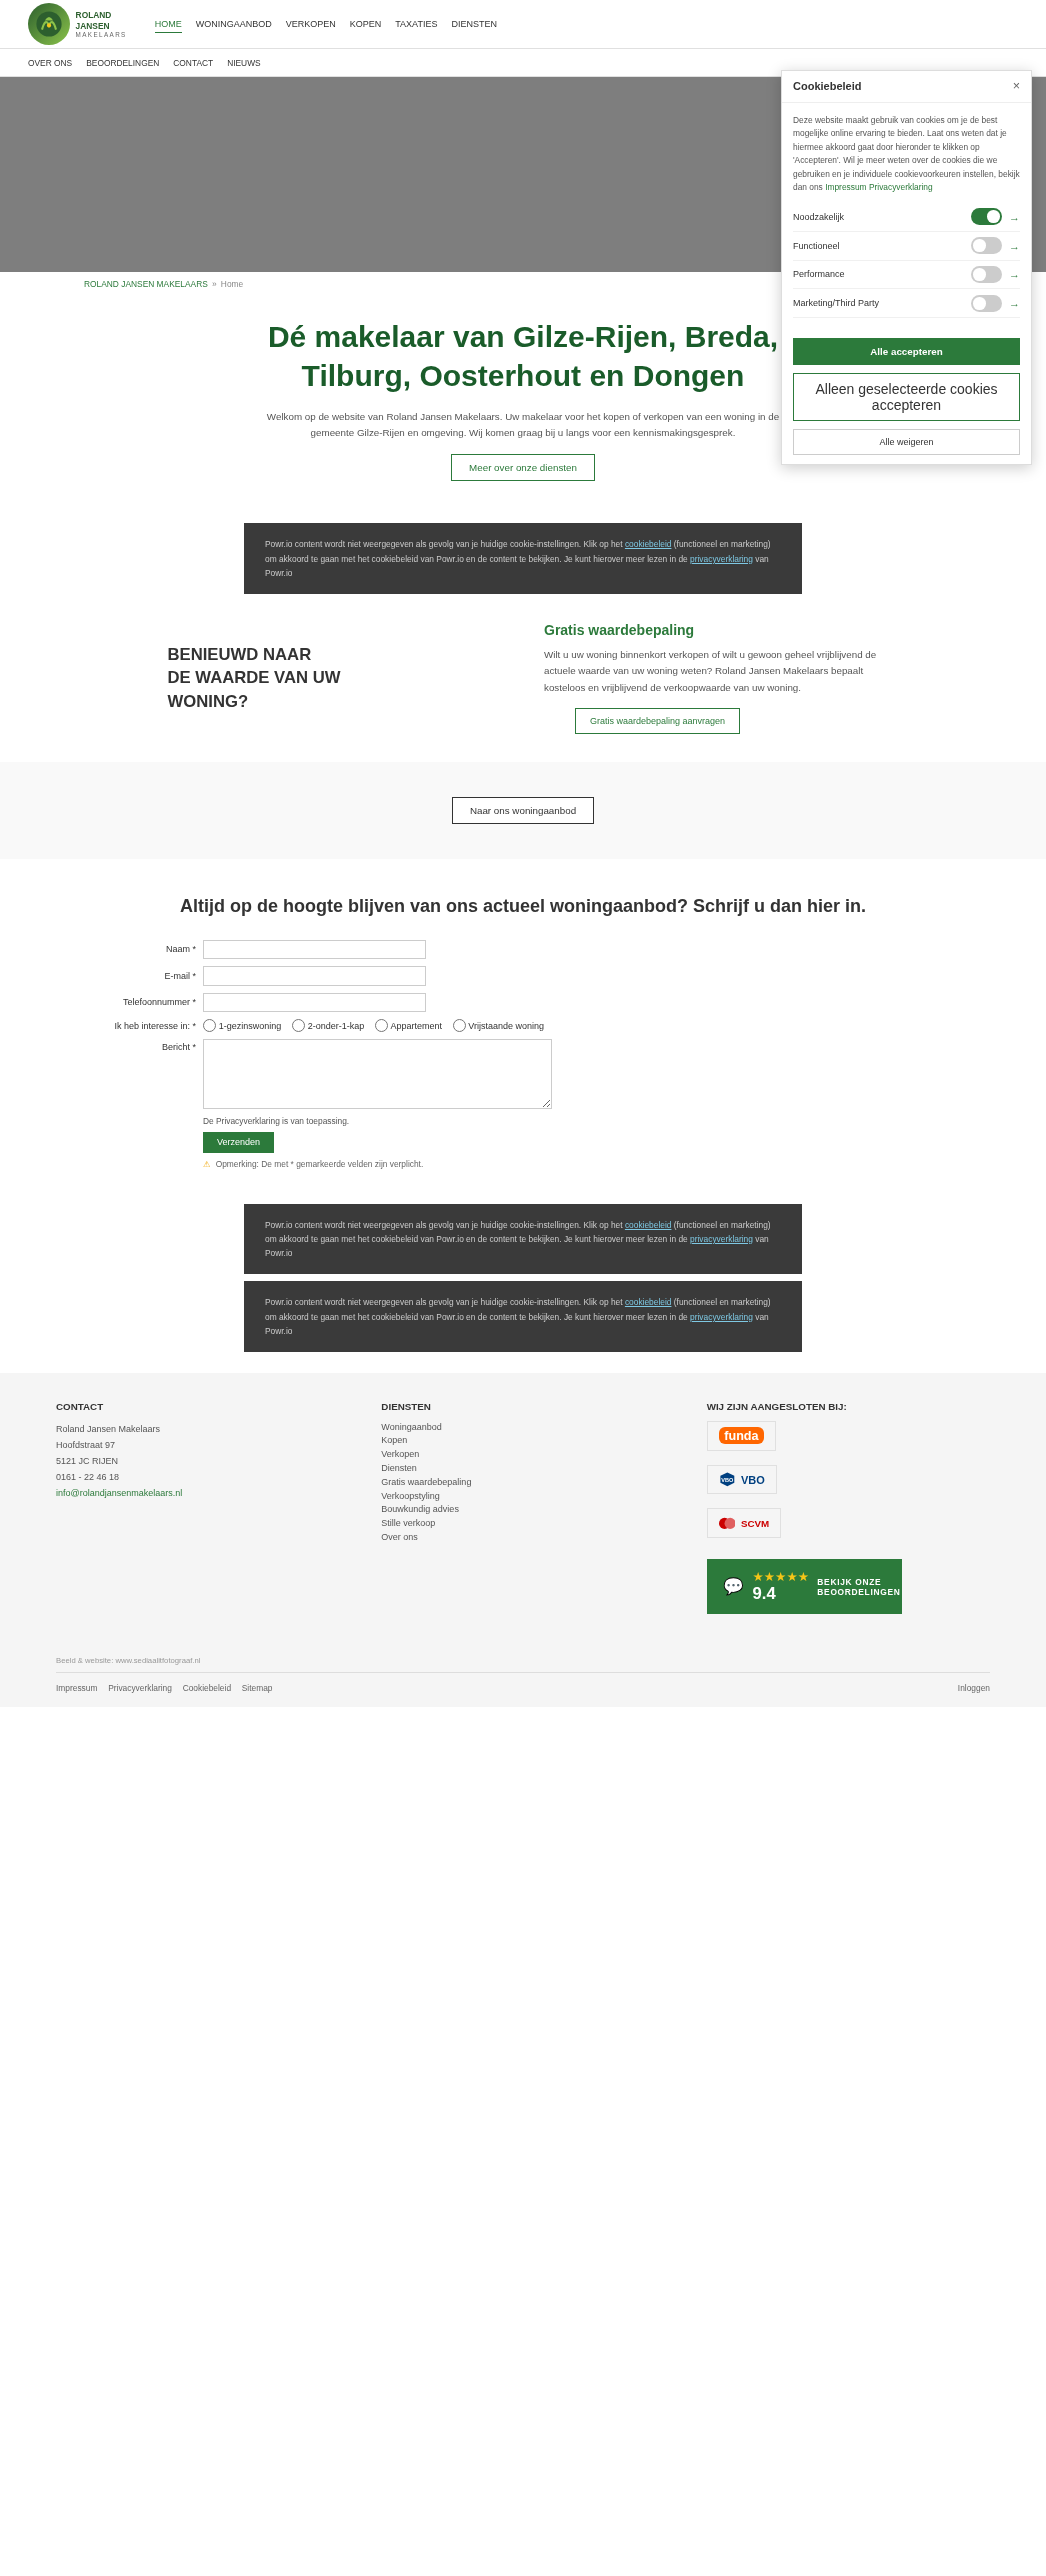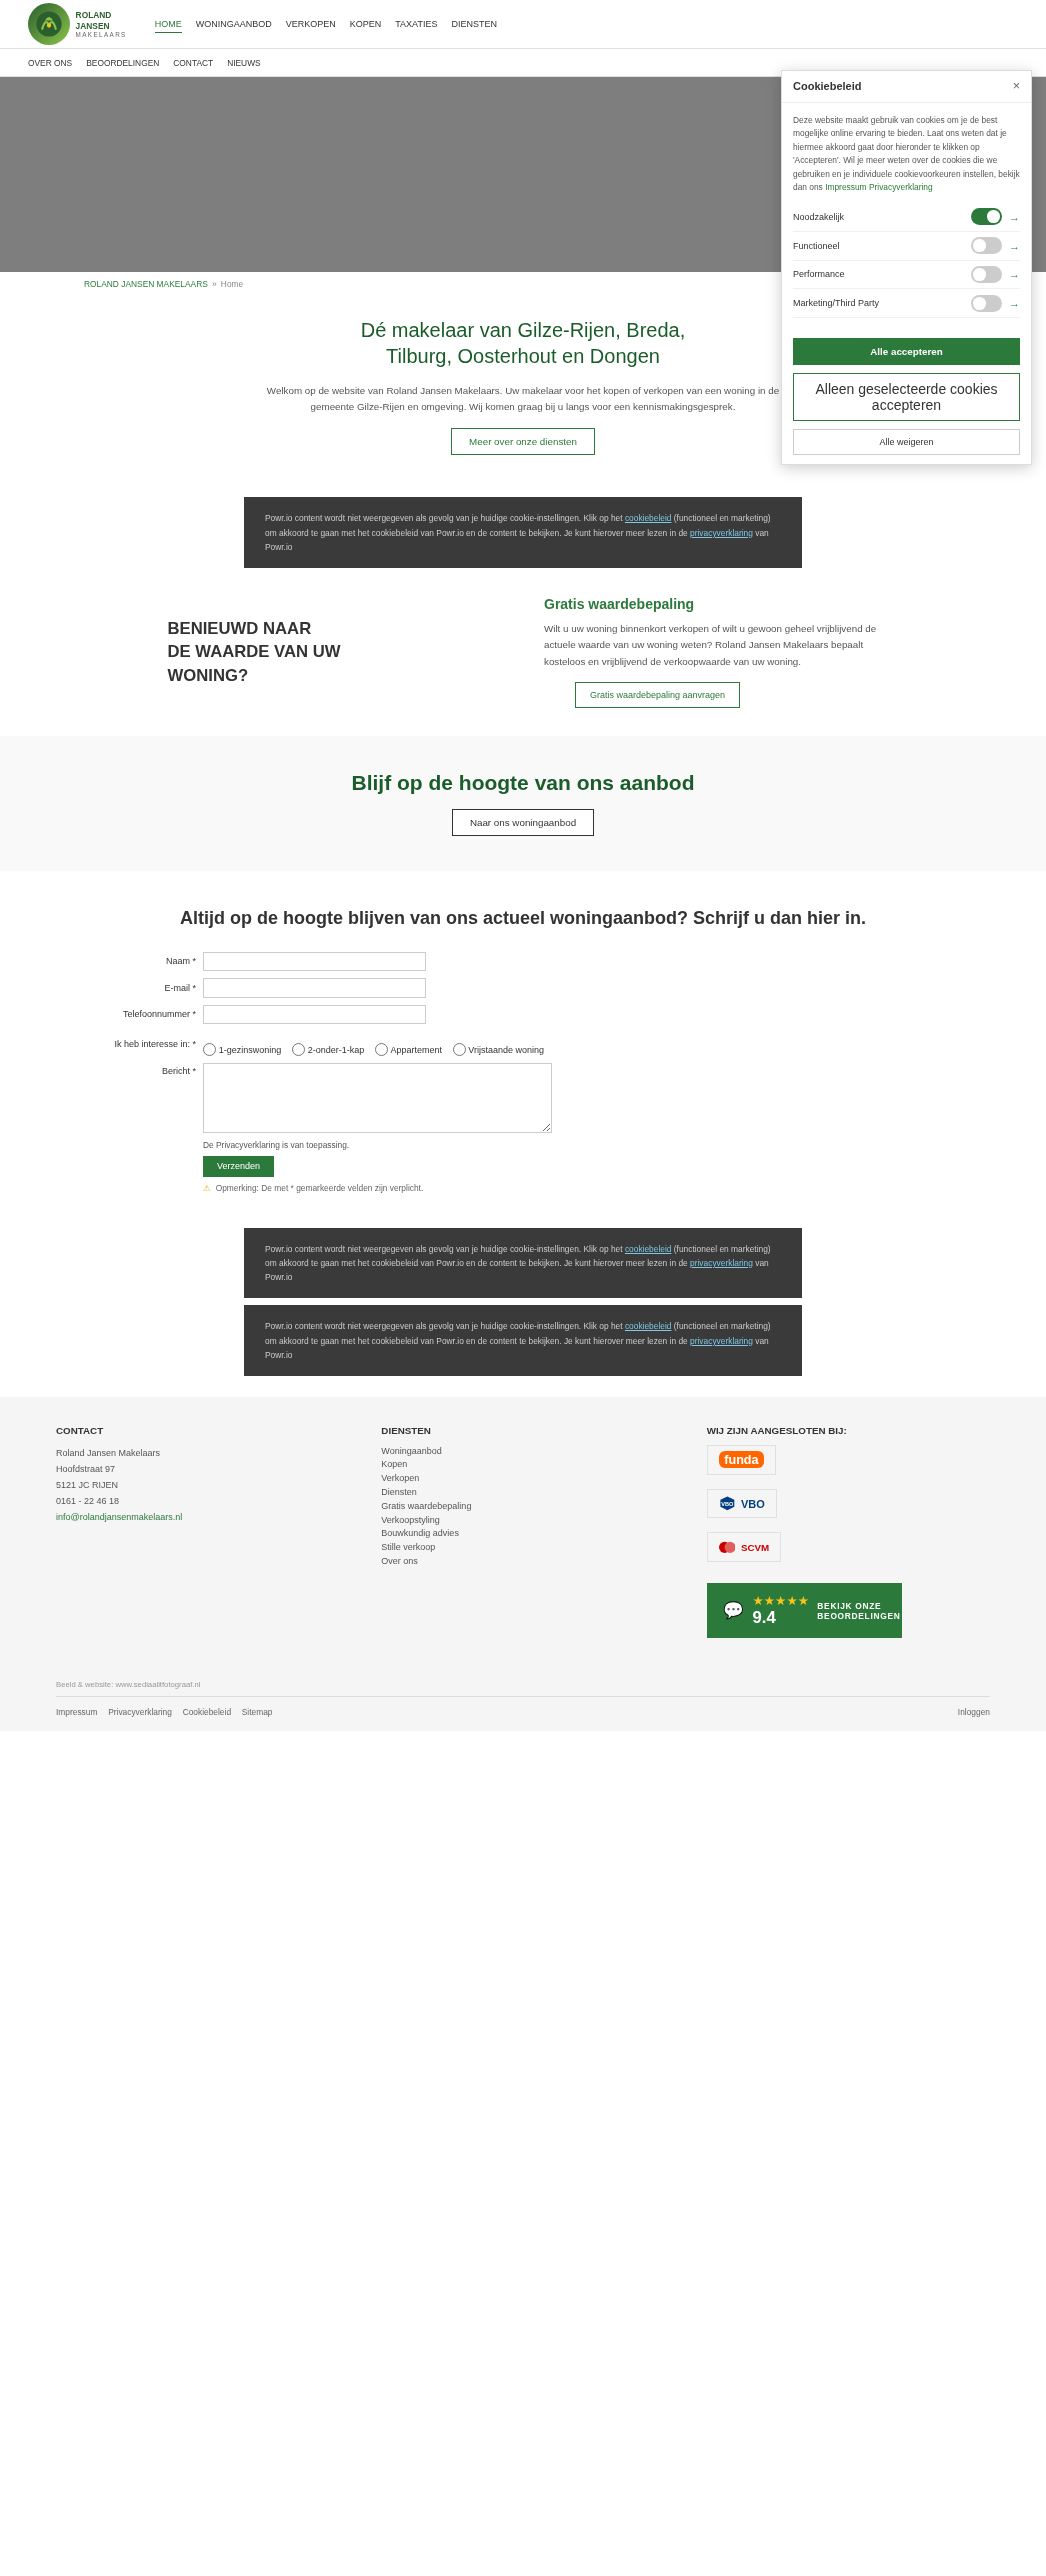--- a/index.html
+++ b/index.html
@@ -18,21 +18,21 @@
     
     .hero { background: #999; height: 195px; position: relative; display: flex; align-items: center; justify-content: center; }
     .hero-overlay { position: absolute; inset: 0; background: rgba(100,100,100,0.5); }
 
     
     .breadcrumb { background: #fff; padding: 7px 84px; font-size: 8.4px; color: #888; display: flex; align-items: center; gap: 4.2px; }
     .breadcrumb a { color: #2c7a3b; text-decoration: none; font-size: 8.4px; }
 
     
     .main { max-width: 558px; margin: 0 auto; padding: 21px 14px; text-align: center; }
-    .main-title { font-size: 20px; font-weight: normal; color: #1a5c2a; line-height: 1.3; margin-bottom: 14px; }
+    .main-title { font-size: 30px; font-weight: bold; color: #1a5c2a; line-height: 1.3; margin-bottom: 14px; }
     .main-text { font-size: 9.8px; color: #555; margin-bottom: 14px; line-height: 1.6; }
     .btn-outline { border: 1.4px solid #2c7a3b; color: #2c7a3b; background: #fff; padding: 7px 16.7px; font-size: 9.8px; cursor: pointer; margin-bottom: 21px; }
 
     
     .powr-block { background: #3a3a3a; color: #ccc; font-size: 8.4px; padding: 14px 21px; max-width: 558px; margin: 0 auto 21px; line-height: 1.7; }
     .powr-block a { color: #7ec8e3; text-decoration: underline; }
 
     
     .waarde-section { max-width: 767px; margin: 28px auto; display: flex; align-items: center; gap: 42px; padding: 0 28px; }
     .waarde-left { flex: 1; }
@@ -46,21 +46,21 @@
     .aanbod-section { background: #f9f9f9; padding: 35px 28px; text-align: center; }
     .aanbod-title { font-size: 21px; font-weight: bold; color: #1a5c2a; margin-bottom: 14px; }
     .btn-outline-dark { border: 1.4px solid #333; color: #333; background: #fff; padding: 7px 16.7px; font-size: 9.8px; cursor: pointer; }
 
     
     .schrijf-section { padding: 35px 84px; }
     .schrijf-title { font-size: 18px; font-weight: bold; color: #333; text-align: center; margin-bottom: 21px; line-height: 1.4; }
     .form-row { display: flex; align-items: center; margin-bottom: 7px; gap: 7px; }
     .form-label { width: 112px; font-size: 9px; color: #333; text-align: right; }
     .form-input { flex: 1; max-width: 223px; height: 19.5px; border: 0.7px solid #ccc; padding: 2.8px 5.6px; font-size: 9px; }
-    .radio-group { display: flex; gap: 10.5px; align-items: flex-end; flex-wrap: wrap; margin-top: 12px; }
+    .radio-group { display: flex; gap: 10.5px; align-items: flex-end; flex-wrap: wrap; }
     .radio-label { font-size: 9px; display: flex; align-items: center; gap: 2.8px; }
     .form-textarea { flex: 1; max-width: 349px; height: 70px; border: 0.7px solid #ccc; padding: 4.2px; font-size: 9px; }
     .privacy-text { font-size: 8.4px; color: #555; margin: 7px 0 0 119px; }
     .btn-send { background: #2c7a3b; color: #fff; border: none; padding: 5.6px 14px; font-size: 9px; cursor: pointer; margin-left: 119px; margin-top: 5.6px; }
     .opmerking { font-size: 8.4px; color: #666; margin-left: 119px; margin-top: 5.6px; }
     .opmerking-icon { color: #f0a500; margin-right: 2.8px; }
 
     
     .footer { background: #f5f5f5; padding: 28px 56px 14px; }
     .footer-top { display: flex; gap: 42px; margin-bottom: 21px; }
@@ -246,21 +246,20 @@
 WONING?</h2>
   </div>
   <div class="waarde-right">
     <h3 class="waarde-right-title">Gratis waardebepaling</h3>
     <p class="waarde-right-text">Wilt u uw woning binnenkort verkopen of wilt u gewoon geheel vrijblijvend de actuele waarde van uw woning weten? Roland Jansen Makelaars bepaalt kosteloos en vrijblijvend de verkoopwaarde van uw woning.</p>
     <button class="btn-green-outline">Gratis waardebepaling aanvragen</button>
   </div>
 </div>
 
 <div class="aanbod-section">
-  <h2 class="aanbod-title">Blijf op de hoogte van ons aanbod</h2>
   <button class="btn-outline-dark">Naar ons woningaanbod</button>
 </div>
 
 <div class="schrijf-section">
   <h2 class="schrijf-title">Altijd op de hoogte blijven van ons actueel woningaanbod? Schrijf u dan hier in.</h2>
 
   <div class="form-row">
     <label class="form-label">Naam *</label>
     <input class="form-input" type="text" style="">
   </div>

